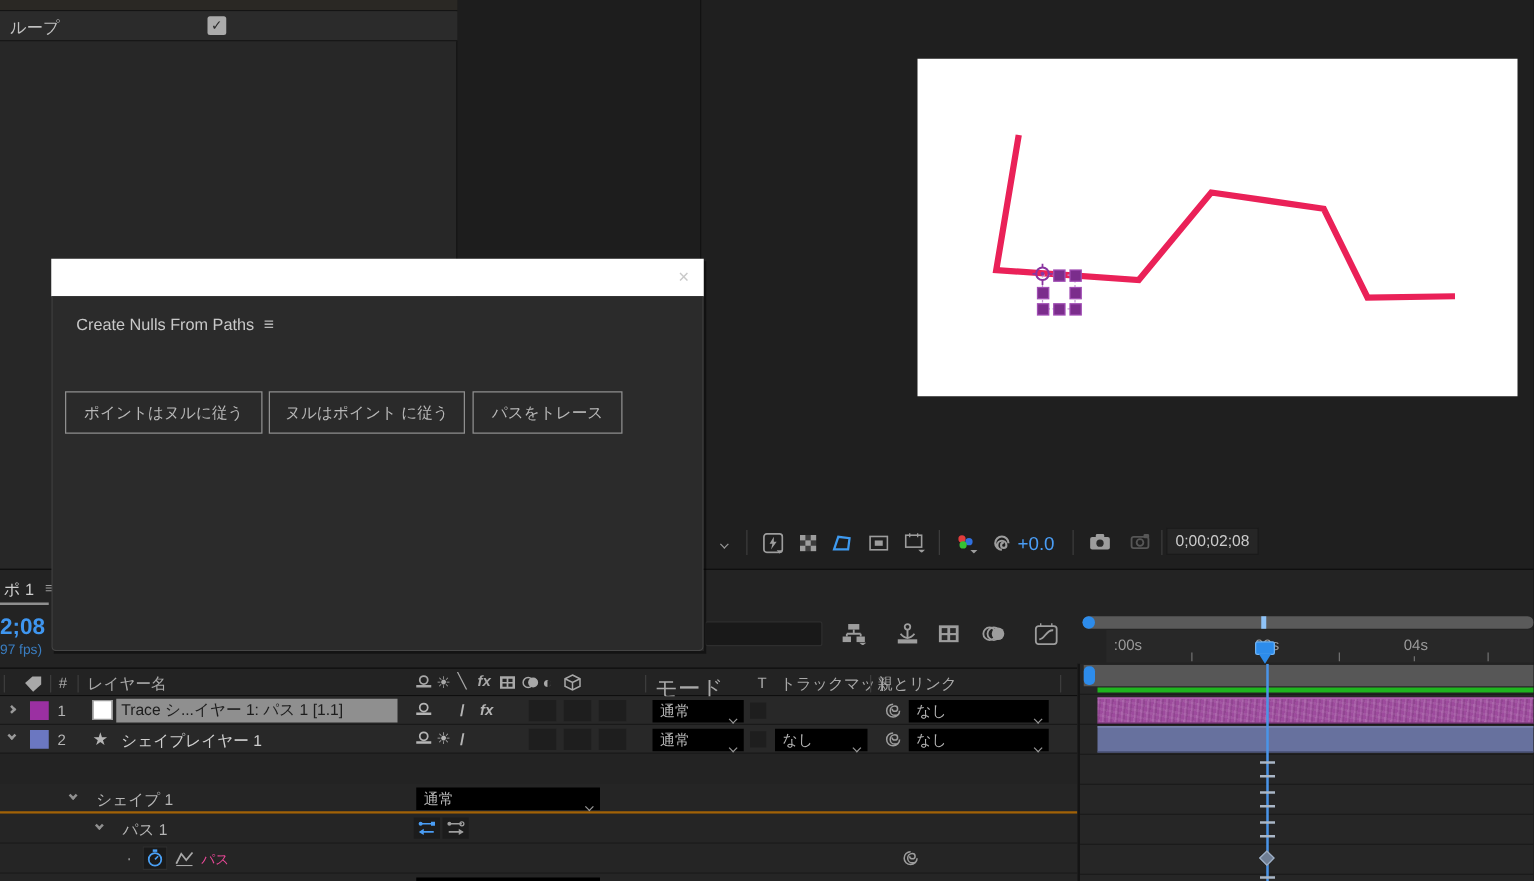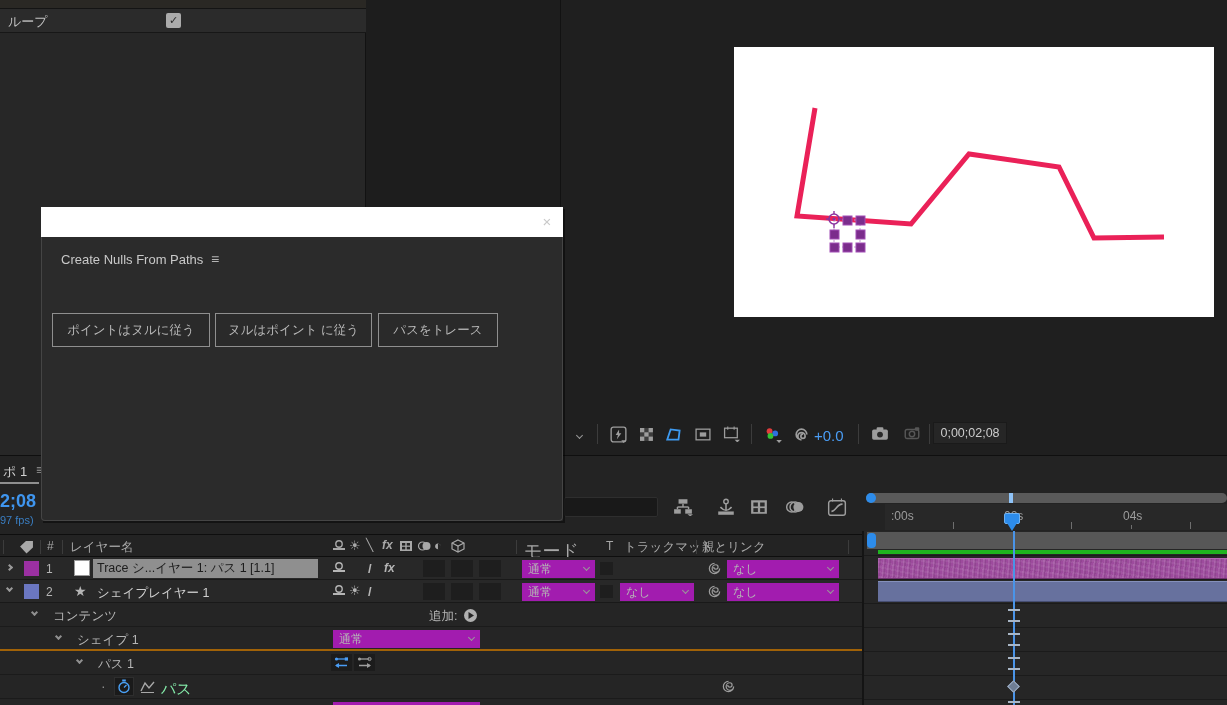--- a/index.html
+++ b/index.html
@@ -8,21 +8,21 @@
     position:relative; width:1227px; height:705px; overflow:hidden;
     background:#1d1d1d; font-family:"Liberation Sans","DejaVu Sans",sans-serif;
     font-size:12px; color:#b5b5b5; -webkit-font-smoothing:antialiased;
   }
   .abs { position:absolute; }
   .chev { display:inline-block; width:6px; height:6px; border-right:2px solid #999; border-bottom:2px solid #999; }
   .chev.down  { transform:rotate(45deg); }
   .chev.right { transform:rotate(-45deg); }
   .chev.sm { width:5px; height:5px; border-width:1.5px; }
   .sep { width:1px; background:#3c3c3c; }
-  .dd { background:#a21caf; color:#b5b5b5; display:flex; align-items:center; justify-content:space-between; padding:0 6px; height:18px; }
+  .dd { background:#000000; color:#b5b5b5; display:flex; align-items:flex-end; justify-content:space-between; padding:0 6px; height:18px; }
   .icon-btn { display:flex; align-items:center; justify-content:center; }
   .jp { letter-spacing:0; }
   svg { display:block; }
   .ibeam { width:12px; height:13px; border-top:2px solid #a9b6c6; border-bottom:2px solid #a9b6c6; }
 </style>
 </head>
 <body>
 
 <div id="app">
 
@@ -333,31 +333,20 @@
         <svg width="15" height="15" viewBox="0 0 16 16">
           <path d="M8 2.5 A5.5 5.5 0 1 0 13.5 8 A4 4 0 1 1 9.5 4 A2.3 2.3 0 1 1 7.2 6.3" fill="none" stroke="#9d9d9d" stroke-width="1.3"></path>
         </svg>
         </span>
       <span class="abs dd" style="left:727px;top:3px;width:112px;">
         <span class="jp">なし</span>
         <span class="chev down sm" style="margin-top:-3px;"></span>
         </span>
     </div>
 
-    <div class="abs" style="left:0;top:147px;width:862px;height:24px;background:#252525;border-bottom:1px solid #1b1b1b;">
-      <span class="chev down abs" style="left:32px;top:7px;width:5px;height:5px;border-color:#909090;"></span>
-      <span class="abs jp" style="left:53px;top:5px;color:#b5b5b5;font-size:12.5px;">コンテンツ</span>
-      <span class="abs jp" style="left:429px;top:5px;color:#b5b5b5;font-size:12.5px;">追加:</span>
-      <span class="abs icon-btn" style="left:462px;top:4px;width:16px;height:16px;">
-        <svg width="15" height="15" viewBox="0 0 15 15">
-          <circle cx="7.5" cy="7.5" r="6.5" fill="#b0b0b0"></circle>
-          <polygon points="5.5,4 11,7.5 5.5,11" fill="#252525"></polygon>
-        </svg>
-        </span>
-    </div>
 
     <div class="abs" style="left:0;top:171px;width:862px;height:24px;background:#252525;border-bottom:2px solid #a16207;">
       <span class="chev down abs" style="left:56px;top:7px;width:5px;height:5px;border-color:#909090;"></span>
       <span class="abs jp" style="left:77px;top:5px;color:#b5b5b5;font-size:12.5px;">シェイプ 1</span>
       <span class="abs dd" style="left:333px;top:3px;width:147px;">
         <span class="jp">通常</span>
         <span class="chev down sm" style="margin-top:-3px;"></span>
         </span>
     </div>
 
@@ -392,21 +381,21 @@
           <circle cx="7" cy="8.5" r="5" fill="none" stroke="#4aa0f5" stroke-width="1.4"></circle>
           <line x1="7" y1="8.5" x2="9.5" y2="6" stroke="#4aa0f5" stroke-width="1.3"></line>
         </svg>
         </span>
       <span class="abs icon-btn" style="left:139px;top:4px;width:17px;height:15px;">
         <svg width="15" height="13" viewBox="0 0 15 13">
           <polyline points="1,11 5,3 9,8 14,2" fill="none" stroke="#a8a8a8" stroke-width="1.4"></polyline>
           <line x1="1" y1="12.5" x2="14" y2="12.5" stroke="#a8a8a8" stroke-width="1"></line>
         </svg>
         </span>
-      <span class="abs jp" style="left:161px;top:5px;color:#86efac;font-size:15px;">パス</span>
+      <span class="abs jp" style="left:161px;top:5px;color:#ec4899;font-size:11px;">パス</span>
       <span class="abs icon-btn" style="left:719px;top:3px;width:18px;height:17px;">
         <svg width="15" height="15" viewBox="0 0 16 16">
           <path d="M8 2.5 A5.5 5.5 0 1 0 13.5 8 A4 4 0 1 1 9.5 4 A2.3 2.3 0 1 1 7.2 6.3" fill="none" stroke="#9d9d9d" stroke-width="1.3"></path>
         </svg>
         </span>
     </div>
 
     <div class="abs" style="left:0;top:243px;width:862px;height:7px;background:#252525;overflow:hidden;">
       <span class="abs dd" style="left:333px;top:3px;width:147px;">
         <span class="jp">通常</span>

